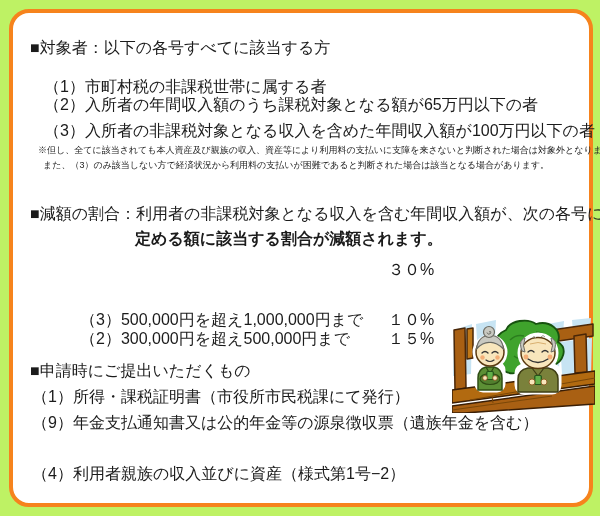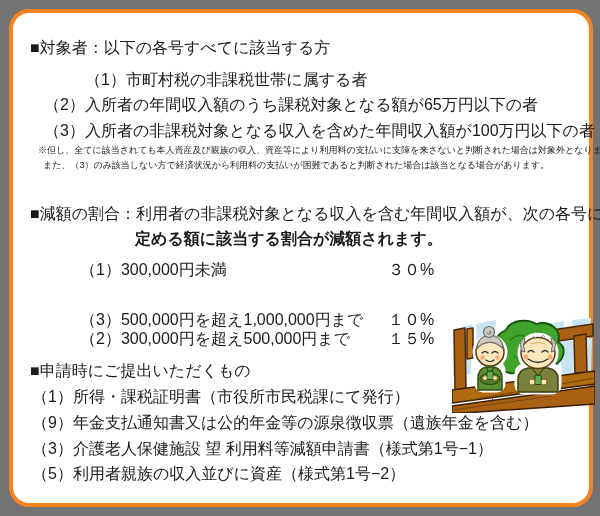--- a/index.html
+++ b/index.html
@@ -1,17 +1,17 @@
 <!DOCTYPE html>
 <html><head>
 <meta charset="utf-8">
 <style>
   html,body{margin:0;padding:0;background:#ffffff;}
   .sheet{
-    position:relative;width:600px;height:516px;background:#737373;overflow:hidden;
+    position:relative;width:600px;height:516px;background:#bef264;overflow:hidden;
     font-family:"Liberation Sans",sans-serif;color:#1b1b1b;
   }
   .frame{
     position:absolute;left:9px;top:9px;width:584px;height:498px;
     box-sizing:border-box;border:4px solid #F6831D;border-radius:20px;background:#ffffff;
   }
   .t{position:absolute;font-size:16px;line-height:25px;white-space:nowrap;letter-spacing:0;}
   .heading{font-weight:normal;}
   .note{position:absolute;font-size:9px;line-height:13px;white-space:nowrap;color:#222;}
   .h2wrap{position:absolute;left:30px;top:201px;font-size:16px;line-height:25px;white-space:nowrap;}
@@ -19,33 +19,32 @@
   .rate{position:absolute;left:308px;top:0;}
   .illust{position:absolute;left:452px;top:316px;width:143px;height:97px;}
 </style>
 </head>
 <body>
 
 <div class="sheet">
   <div class="frame"></div>
 
   <div class="t heading" style="left:30px;top:35px;">■対象者：以下の各号すべてに該当する方</div>
-  <div class="t" style="left:44px;top:67px;margin-left:41px;">（1）市町村税の非課税世帯に属する者</div>
+  <div class="t" style="left:44px;top:74px;">（1）市町村税の非課税世帯に属する者</div>
   <div class="t" style="left:44px;top:92px;">（2）入所者の年間収入額のうち課税対象となる額が65万円以下の者</div>
   <div class="t" style="left:44px;top:118px;">（3）入所者の非課税対象となる収入を含めた年間収入額が100万円以下の者</div>
   <div class="note" style="left:38px;top:144px;">※但し、全てに該当されても本人資産及び親族の収入、資産等により利用料の支払いに支障を来さないと判断された場合は対象外となります。</div>
   <div class="note" style="left:43px;top:159px;">また、（3）のみ該当しない方で経済状況から利用料の支払いが困難であると判断された場合は該当となる場合があります。</div>
 
   <div class="h2wrap">
     <span>■減額の割合：</span><span>利用者の非課税対象となる収入を含む年間収入額が、次の各号に</span><br>
     <span style="padding-left:105px;font-weight:bold;">定める額に該当する割合が減額されます。</span>
   </div>
 
   <div class="row" style="top:257px;">
-    <span>（1）300,000円未満</span>
     <span class="rate">３０%</span>
   </div>
   <div class="row" style="top:282px;margin-top:44px;">
     <span>（2）300,000円を超え500,000円まで</span>
     <span class="rate">１５%</span>
   </div>
   <div class="row" style="top:307px;">
     <span>（3）500,000円を超え1,000,000円まで</span>
     <span class="rate">１０%</span>
   </div>
@@ -116,15 +115,14 @@
       <circle cx="98" cy="41" r="2.4" fill="#F2A36B" opacity="0.85"></circle>
       <rect x="82.8" y="59.5" width="6.5" height="9" rx="1" fill="#63B04A" stroke="#24531B" stroke-width="1.2"></rect>
       <circle cx="80" cy="66" r="3" fill="#F8E6BC" stroke="#8A5A20" stroke-width="0.9"></circle>
       <circle cx="92" cy="66" r="3" fill="#F8E6BC" stroke="#8A5A20" stroke-width="0.9"></circle>
     </g>
   </svg>
 
   <div class="t heading" style="left:30px;top:358px;">■申請時にご提出いただくもの</div>
   <div class="t" style="left:32px;top:384px;">（1）所得・課税証明書（市役所市民税課にて発行）</div>
   <div class="t" style="left:32px;top:410px;">（9）年金支払通知書又は公的年金等の源泉徴収票（遺族年金を含む）</div>
-  <div class="t" style="left:32px;top:436px;">（3）介護老人保健施設 望 利用料等減額申請書（様式第1号−1）</div>
-  <div class="t" style="left:32px;top:461px;">（5）利用者親族の収入並びに資産（様式第1号−2）</div>
+  <div class="t" style="left:32px;top:461px;">（4）利用者親族の収入並びに資産（様式第1号−2）</div>
 </div>
 
 </body></html>

